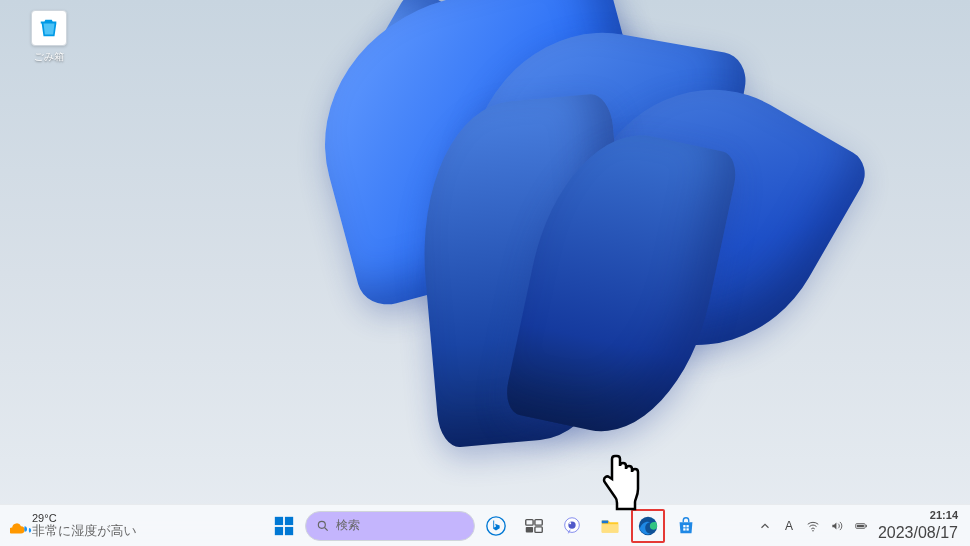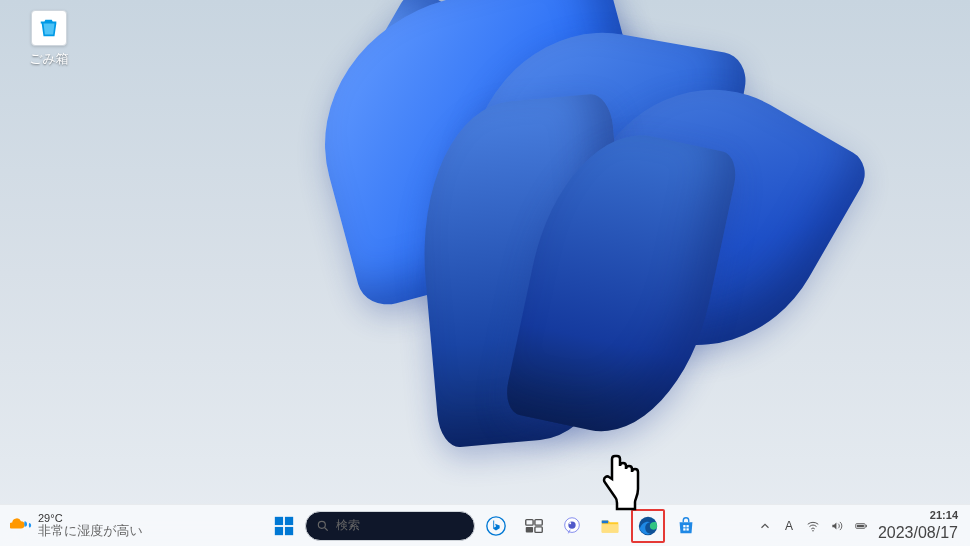--- a/index.html
+++ b/index.html
@@ -28,21 +28,21 @@
     .p2 { width:260px; height:300px; top:80px; left:260px; transform:rotate(10deg); background:linear-gradient(135deg,#5a90f0 0%,#245fd5 60%,#163f9e 100%); }
     .p3 { width:240px; height:260px; top:120px; left:340px; transform:rotate(30deg); background:linear-gradient(135deg,#4a80e0 0%,#1e50c8 60%,#12348a 100%); }
     .p4 { width:280px; height:240px; top:60px; left:300px; transform:rotate(-40deg); background:linear-gradient(135deg,#7ab0ff 0%,#3a7ff5 60%,#1d4fb5 100%); }
     .p5 { width:200px; height:340px; top:150px; left:260px; transform:rotate(-5deg); background:linear-gradient(180deg,#4a80e0 0%,#1a45a5 70%,#0d2868 100%); }
     .p6 { width:180px; height:300px; top:180px; left:320px; transform:rotate(12deg); background:linear-gradient(180deg,#3a70d0 0%,#153a9e 70%,#0a2050 100%); }
     .p7 { width:220px; height:200px; top:30px; left:240px; transform:rotate(-60deg); background:linear-gradient(135deg,#8ab8ff 0%,#4a88f5 60%,#2a5fc5 100%); }
 
     .desktop-icon {
       position: absolute; top: 10px; left: 20px;
       width: 58px; text-align: center;
-      color: #fff; font-size: 13px;
+      color: #fff; font-size: 10px;
       text-shadow: 0 1px 2px rgba(0,0,0,0.5);
     }
     .desktop-icon .bin {
       width: 36px; height: 36px; margin: 0 auto 4px;
       background: #fff; border-radius: 4px;
       display: flex; align-items: center; justify-content: center;
       border: 1px solid #cfd6dd; box-shadow: 0 1px 3px rgba(0,0,0,0.15);
     }
     .bin svg { width: 22px; height: 22px; }
 
@@ -53,21 +53,21 @@
       border-top: 1px solid rgba(0,0,0,0.05);
       display: flex; align-items: center;
       backdrop-filter: blur(10px);
     }
 
     .tb-left {
       display: flex; align-items: center; gap: 6px;
       padding-left: 10px; height: 100%;
     }
     .weather {
-      display: flex; align-items: flex-start; gap: 6px;
+      display: flex; align-items: flex-end; 
       font-size: 10px; color: #444;
     }
     .weather-icon { width: 22px; height: 22px; }
     .weather-text { display:flex; flex-direction:column; line-height:1.1; }
     .weather-temp { font-size: 11px; color:#333; }
     .weather-desc { font-size: 13px; color:#666; }
 
     .tb-center {
       position: absolute; left: 50%; transform: translateX(-50%);
       display: flex; align-items: center; gap: 4px; height:100%;
@@ -77,21 +77,21 @@
       display: flex; align-items: center; justify-content: center;
       cursor: pointer;
     }
     .tb-item svg { width: 22px; height: 22px; }
 
     .start svg rect { fill:#0078d4; }
 
     .search-box {
       display: flex; align-items: center;
       height: 30px; width: 170px;
-      background: #0f172a; border: 1px solid #d0d5da;
+      background: #c4b5fd; border: 1px solid #d0d5da;
       border-radius: 15px; padding: 0 10px;
       font-size: 12px; color: #666; gap: 6px;
     }
     .search-box svg { width:14px; height:14px; }
 
     .edge-highlight {
       border: 2px solid #e53935;
       border-radius: 2px;
     }
 

